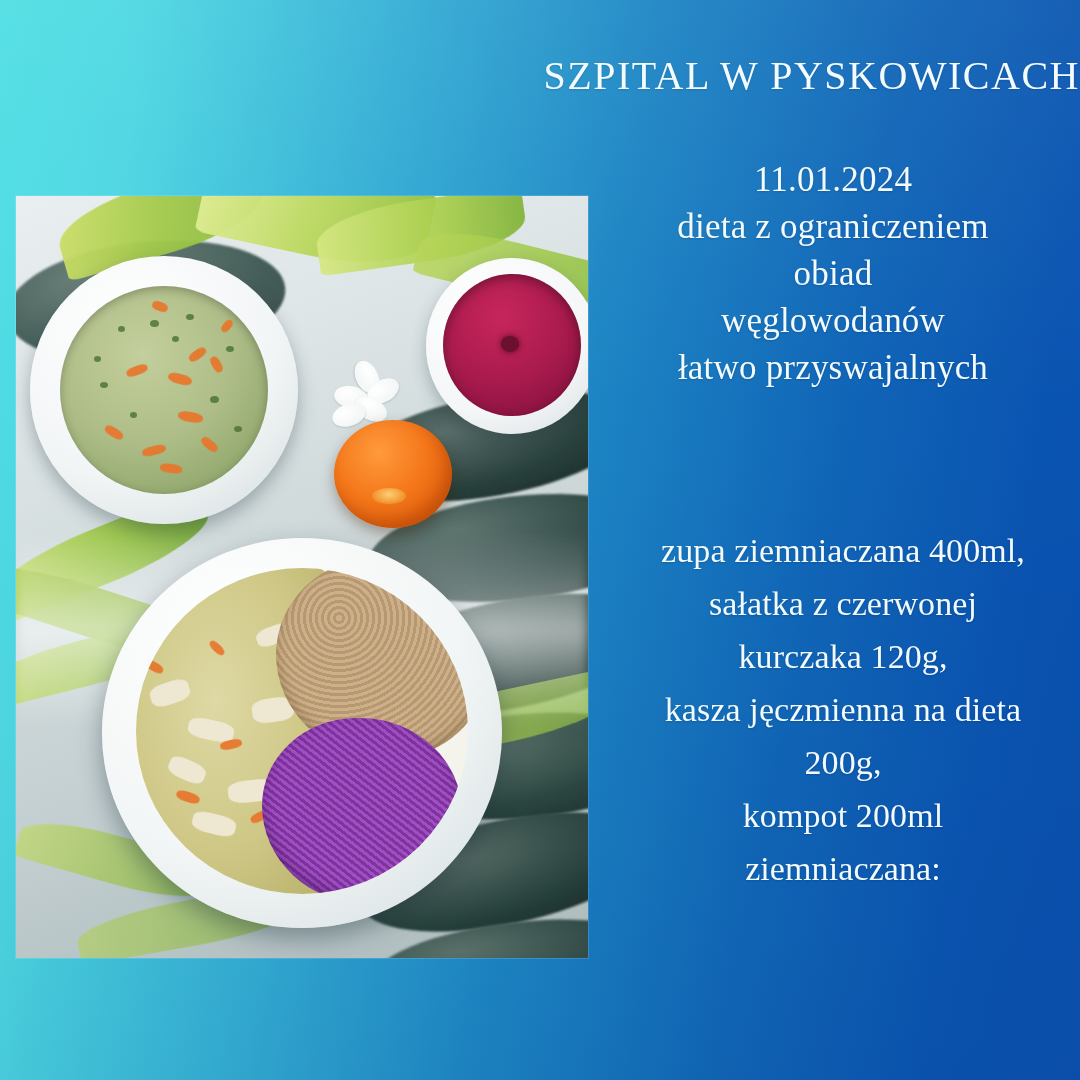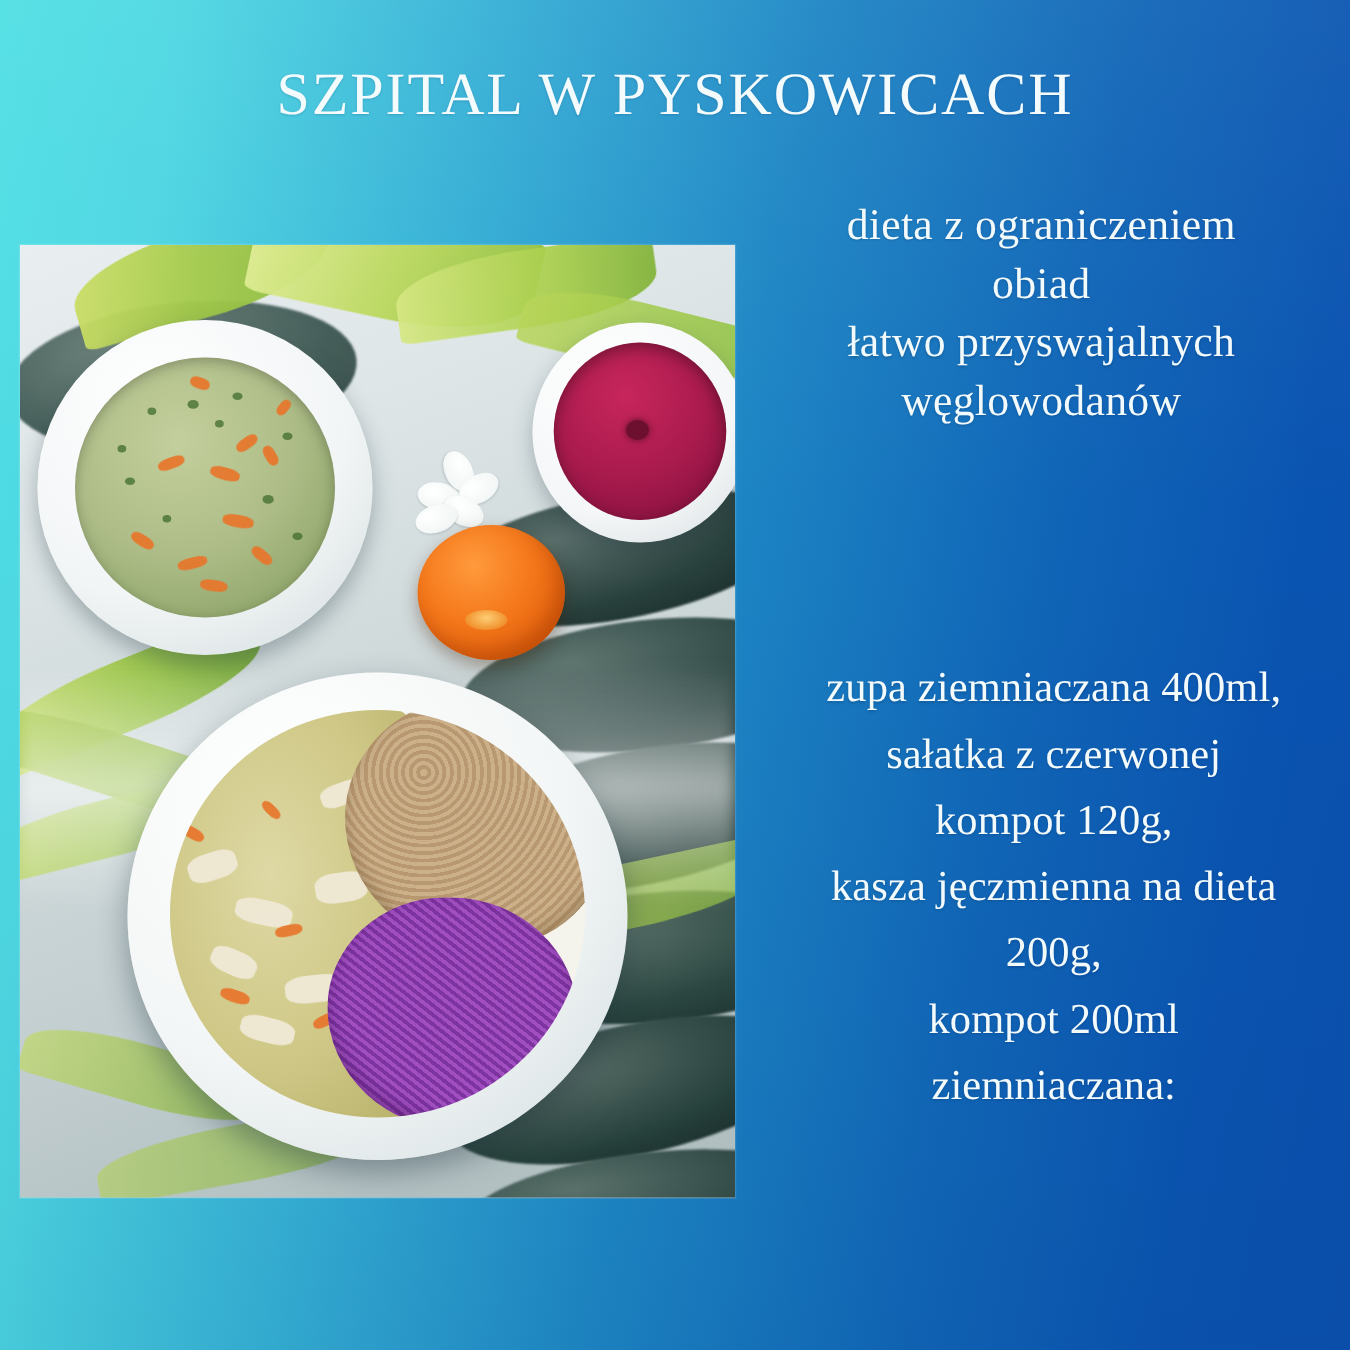--- a/index.html
+++ b/index.html
@@ -14,22 +14,22 @@
       linear-gradient(100deg,#4fdfe4 0%,#4dd6e2 12%,#34aed5 32%,#1d85c4 52%,#1065b7 72%,#0a54b1 88%,#0a50ae 100%);
   }
   
   #poster:after{
     content:"";position:absolute;inset:0;pointer-events:none;
     background:linear-gradient(180deg,rgba(255,255,255,.05) 0%,rgba(0,0,0,0) 38%,rgba(0,0,0,.03) 100%);
   }
 
   
   .title{
-    position:absolute;left:0;top:44px;width:1080px;text-align:center;
-    color:#f3fbfd;font-size:48px;line-height:64px;letter-spacing:1.5px;
+    position:absolute;left:0;top:44px;width:1080px;text-align:right;
+    color:#f3fbfd;font-size:40px;line-height:64px;letter-spacing:1.5px;
     font-weight:400;text-shadow:0 1px 2px rgba(0,40,90,.18);
     z-index:6;white-space:nowrap;
   }
 
   
   .photo{
     position:absolute;left:16px;top:196px;width:572px;height:762px;
     overflow:hidden;z-index:5;
     box-shadow:0 0 0 1px rgba(255,255,255,.14);
     background:#cfd8d6;
@@ -276,30 +276,31 @@
           <div class="cabbage"></div>
         </div>
       </div>
 
     </div>
   </div>
 
   <div class="side">
 
     <div class="head-block">
+      <span class="ln">11.01.2024</span>
       <span class="ln">dieta z ograniczeniem</span>
       <span class="ln">obiad</span>
+      <span class="ln">węglowodanów</span>
       <span class="ln">łatwo przyswajalnych</span>
-      <span class="ln">węglowodanów</span>
     </div>
 
     <div class="menu-block">
       <span class="ln">zupa ziemniaczana 400ml,</span>
       <span class="ln">sałatka z czerwonej</span>
-      <span class="ln">kompot 120g,</span>
+      <span class="ln">kurczaka 120g,</span>
       <span class="ln">kasza jęczmienna na dieta</span>
       <span class="ln">200g,</span>
       <span class="ln">kompot 200ml</span>
       <span class="ln">ziemniaczana:</span>
     </div>
 
   </div>
 </div>
 
 </body></html>

